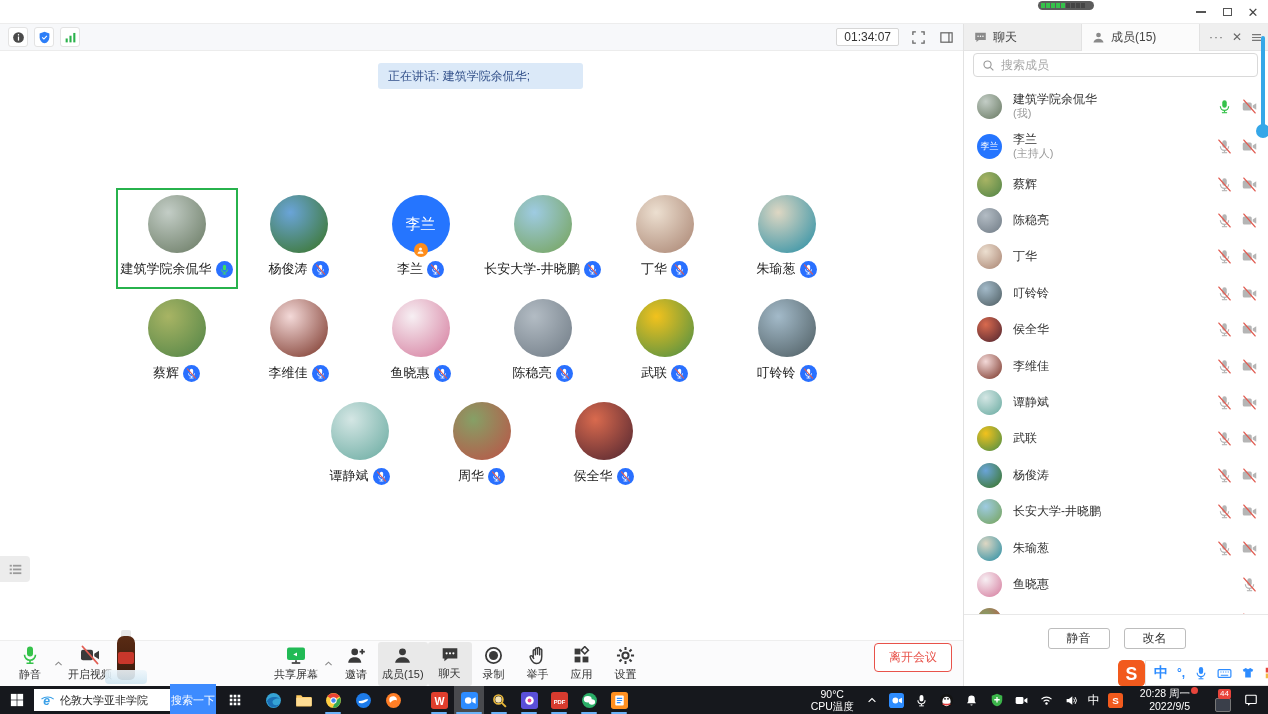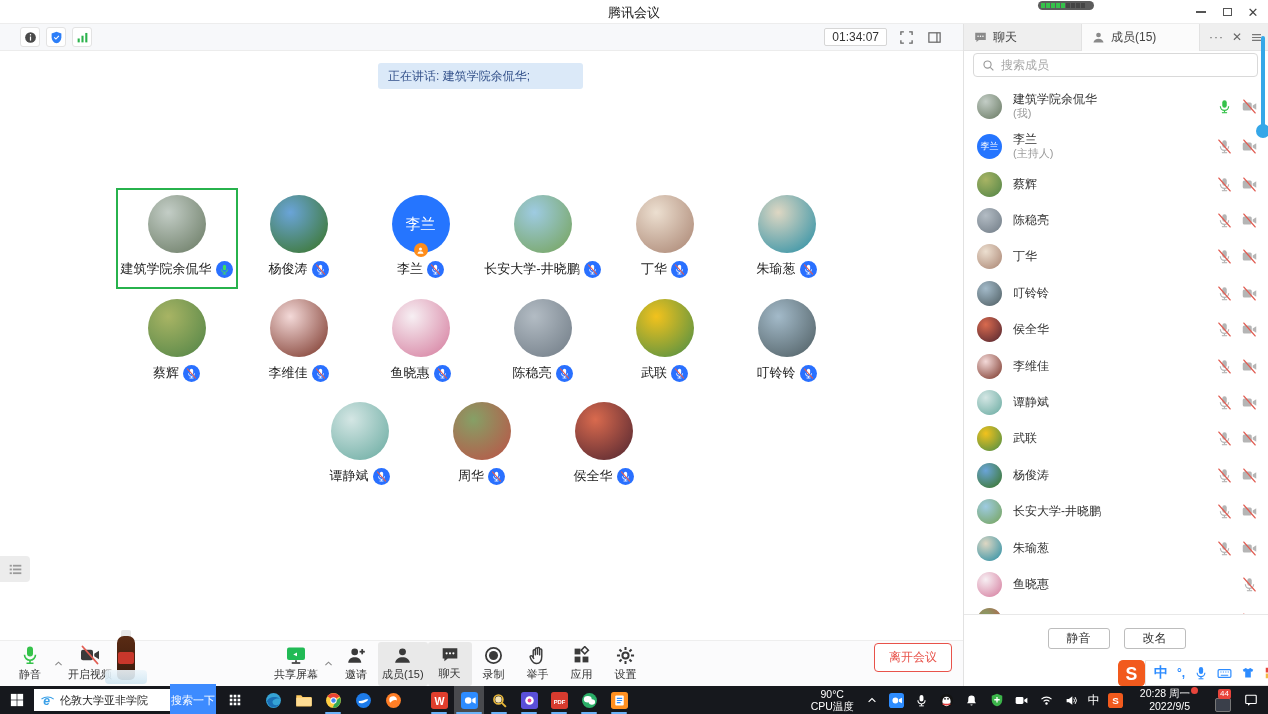--- a/index.html
+++ b/index.html
@@ -18,21 +18,21 @@
   .winbtn{width:26px;height:22px;display:flex;align-items:center;justify-content:center;color:#555;font-size:12px;cursor:default;}
   .winbtn .min{display:block;width:10px;height:1.5px;background:#555;}
   .winbtn .max{display:block;width:9px;height:8px;border:1.2px solid #555;}
   .winbtn .cls{font-size:13px;line-height:1;color:#444;}
   #battery-pill{position:absolute;left:1038px;top:1px;width:56px;height:9px;background:#5c5c5c;border-radius:5px;display:flex;align-items:center;padding:1.5px 3px;gap:1.5px;}
   #battery-pill i{display:block;width:3.5px;height:5px;background:#35c24a;}
   #battery-pill i.off{background:#454545;}
 
   
   #main{position:absolute;left:0;top:24px;width:963px;height:662px;background:#fff;}
-  #appbar{position:absolute;left:0;top:0;width:963px;height:27px;background:#f7f8fa;border-bottom:1px solid #ececec;display:flex;align-items:center;padding:0 20px;}
+  #appbar{position:absolute;left:0;top:0;width:963px;height:27px;background:#f7f8fa;border-bottom:1px solid #ececec;display:flex;align-items:center;padding:0 8px;}
   .appbar-ic{width:20px;height:20px;display:flex;align-items:center;justify-content:center;margin-right:6px;border:1px solid #e3e3e3;border-radius:3px;background:#fff;}
   #appbar-right{margin-left:auto;display:flex;align-items:center;gap:10px;}
   #timer{border:1px solid #d6d6d6;background:#fff;border-radius:2px;font-size:12px;color:#333;padding:1px 7px;}
   .flat-ic{width:18px;height:18px;display:flex;align-items:center;justify-content:center;}
 
   #speaking-banner{position:absolute;left:378px;top:39px;width:205px;height:26px;background:var(--banner-bg);border-radius:3px;display:flex;align-items:center;padding:0 10px;font-size:12px;color:var(--banner-text);}
 
   .grid-row{position:absolute;left:0;width:963px;display:flex;justify-content:center;}
   #grid-row-0{top:164px;} #grid-row-1{top:268px;} #grid-row-2{top:371px;}
   .tile{width:122px;height:101px;border:2px solid transparent;display:flex;flex-direction:column;align-items:center;padding-top:5px;}
@@ -118,21 +118,20 @@
   #badge44 .appsq{width:16px;height:14px;background:#3a3f4a;border:1px solid #777;border-radius:2px;}
   #badge44 .cnt{position:absolute;right:0;top:1px;background:#e8453c;color:#fff;font-size:8px;border-radius:2px;padding:0 2px;line-height:10px;}
   #action-center{width:26px;height:24px;display:flex;align-items:center;justify-content:center;}
 </style>
 </head>
 <body>
 
 <div id="stage">
 
   <div id="titlebar">
-    <div id="win-title">腾讯会议</div>
     <div id="battery-pill">
       <i></i>
         <i></i>
         <i></i>
         <i></i>
         <i></i>
         <i class="off"></i>
         <i class="off"></i>
         <i class="off"></i>
         <i class="off"></i>

